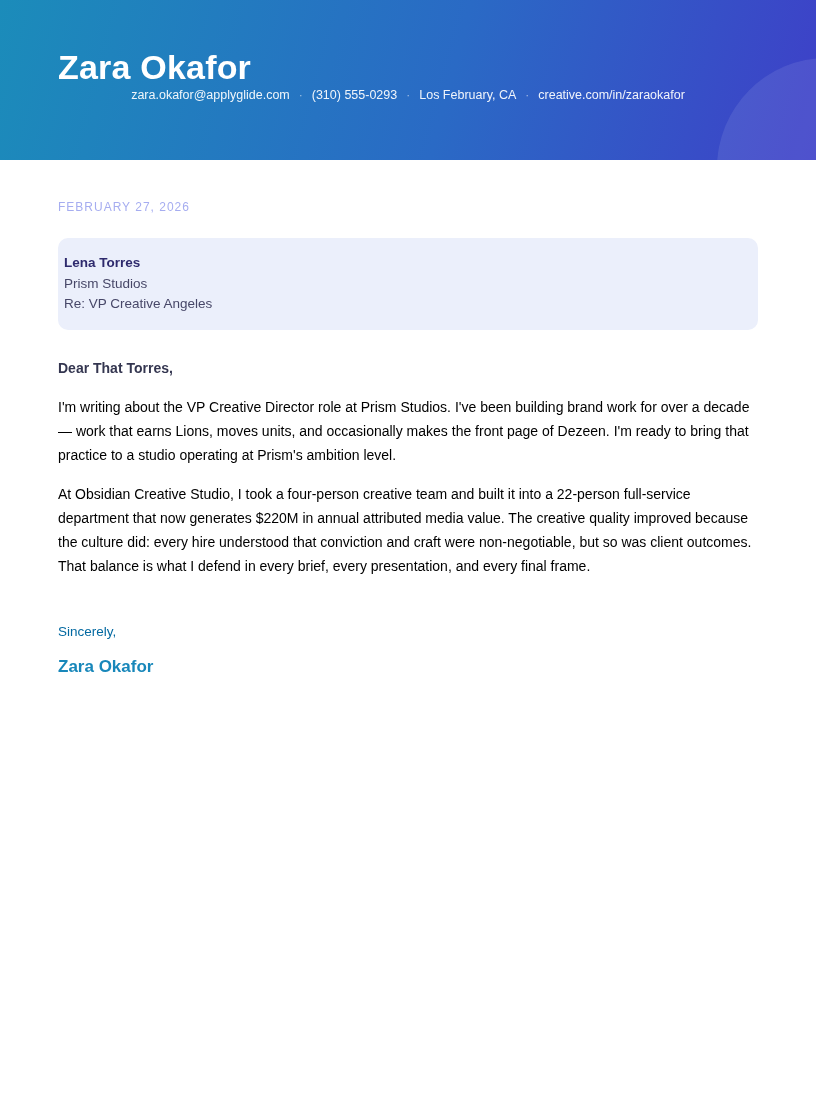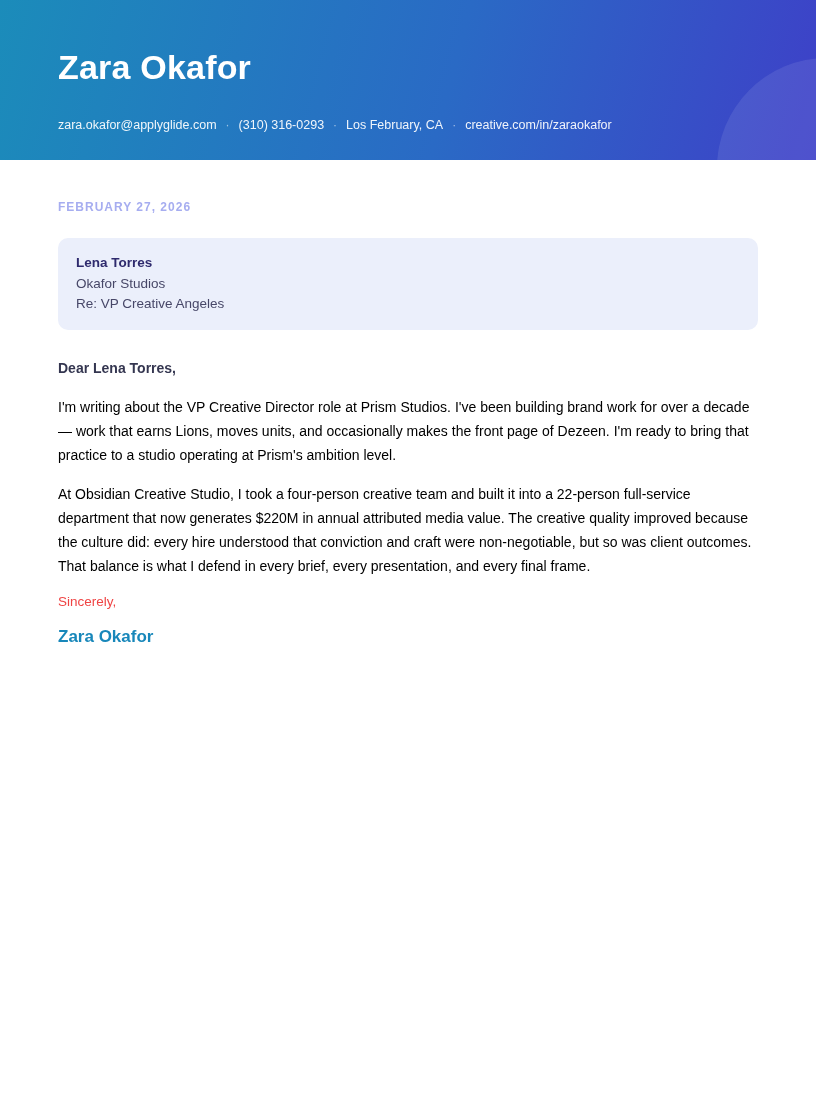--- a/index.html
+++ b/index.html
@@ -38,51 +38,51 @@
     padding-top: 50px;
   }
   .hero h1 {
     color: #ffffff;
     font-size: 34px;
     font-weight: 700;
     letter-spacing: 0.2px;
     line-height: 1;
   }
   .contact-row {
-    margin-top: 34px;
+    margin-top: 4px;
     font-size: 12.5px;
     color: rgba(255,255,255,0.93);
     display: flex;
     align-items: center;
+    justify-content: center;
   }
   .contact-item { white-space: nowrap; }
   .contact-sep {
     color: rgba(255,255,255,0.55);
     margin: 0 9px;
     font-size: 12px;
   }
 
   
   .letter {
     width: 700px;
     margin: 0 auto;
     padding-top: 40px;
   }
   .date {
     font-size: 12px;
     letter-spacing: 1px;
     text-transform: uppercase;
     color: var(--date-color, #a6adf0);
-    font-weight: bold;
   }
   .recipient-card {
     margin-top: 24px;
     background: var(--card-bg, #ebeffb);
     border-radius: 10px;
-    padding: 15px 18px;
+    padding: 15px 6px;
     line-height: 20.5px;
     font-size: 13.5px;
   }
   .recipient-name {
     font-weight: 700;
     color: #2e2a6d;
   }
   .recipient-company, .recipient-subject {
     color: #474768;
   }
@@ -93,62 +93,62 @@
     color: #343650;
     line-height: 24px;
   }
   .body-p {
     margin-top: 15px;
     font-size: 14px;
     line-height: 24px;
     color: #000000;
   }
   .closing {
-    margin-top: 12px;
+    margin-top: 42px;
     font-size: 13.5px;
     line-height: 24px;
-    color: #ef4444;
+    color: #0369a1;
   }
   .signature {
     margin-top: 13px;
     font-size: 17px;
     font-weight: 700;
     color: var(--accent-link, #1887ba);
   }
 </style>
 </head>
 <body>
 
 <div class="page">
 
   <header class="hero">
     <div class="hero-circle"></div>
     <div class="hero-inner">
       <h1>Zara Okafor</h1>
       <div class="contact-row">
         <span class="contact-item">zara.okafor@applyglide.com</span>
         <span class="contact-sep">·</span>
-        <span class="contact-item">(310) 316-0293</span>
+        <span class="contact-item">(310) 555-0293</span>
         <span class="contact-sep">·</span>
         <span class="contact-item">Los February, CA</span>
         <span class="contact-sep">·</span>
         <span class="contact-item">creative.com/in/zaraokafor</span>
       </div>
     </div>
   </header>
 
   <main class="letter">
     <div class="date">February 27, 2026</div>
 
     <section class="recipient-card">
       <div class="recipient-name">Lena Torres</div>
-      <div class="recipient-company">Okafor Studios</div>
+      <div class="recipient-company">Prism Studios</div>
       <div class="recipient-subject">Re: VP Creative Angeles</div>
     </section>
 
-    <p class="salutation">Dear Lena Torres,</p>
+    <p class="salutation">Dear That Torres,</p>
     <p class="body-p">I'm writing about the VP Creative Director role at Prism Studios. I've been building brand work for over a decade — work that earns Lions, moves units, and occasionally makes the front page of Dezeen. I'm ready to bring that practice to a studio operating at Prism's ambition level.</p>
     <p class="body-p">At Obsidian Creative Studio, I took a four-person creative team and built it into a 22-person full-service department that now generates $220M in annual attributed media value. The creative quality improved because the culture did: every hire understood that conviction and craft were non-negotiable, but so was client outcomes. That balance is what I defend in every brief, every presentation, and every final frame.</p>
     <p class="closing">Sincerely,</p>
     <div class="signature">Zara Okafor</div>
   </main>
 
 </div>
 
 </body></html>

